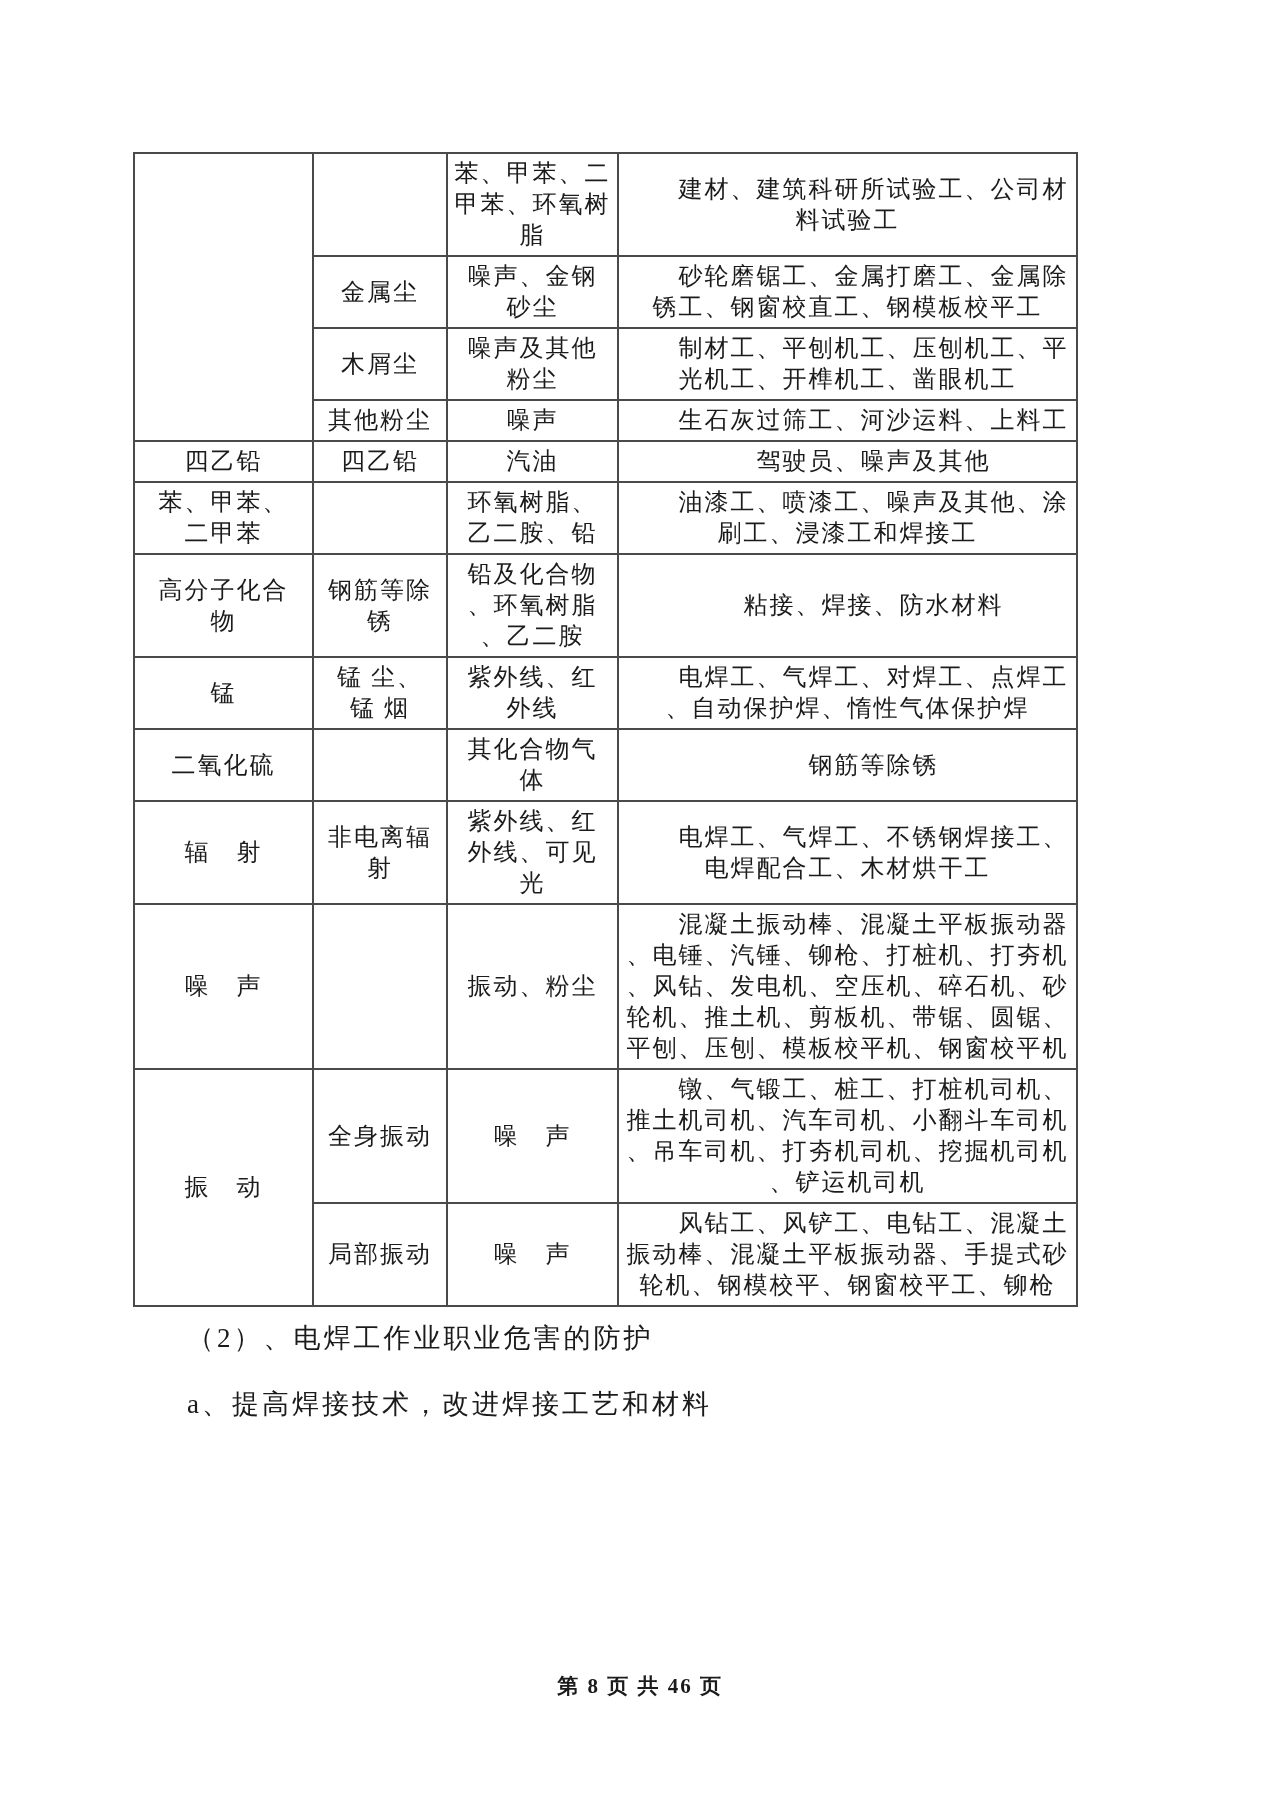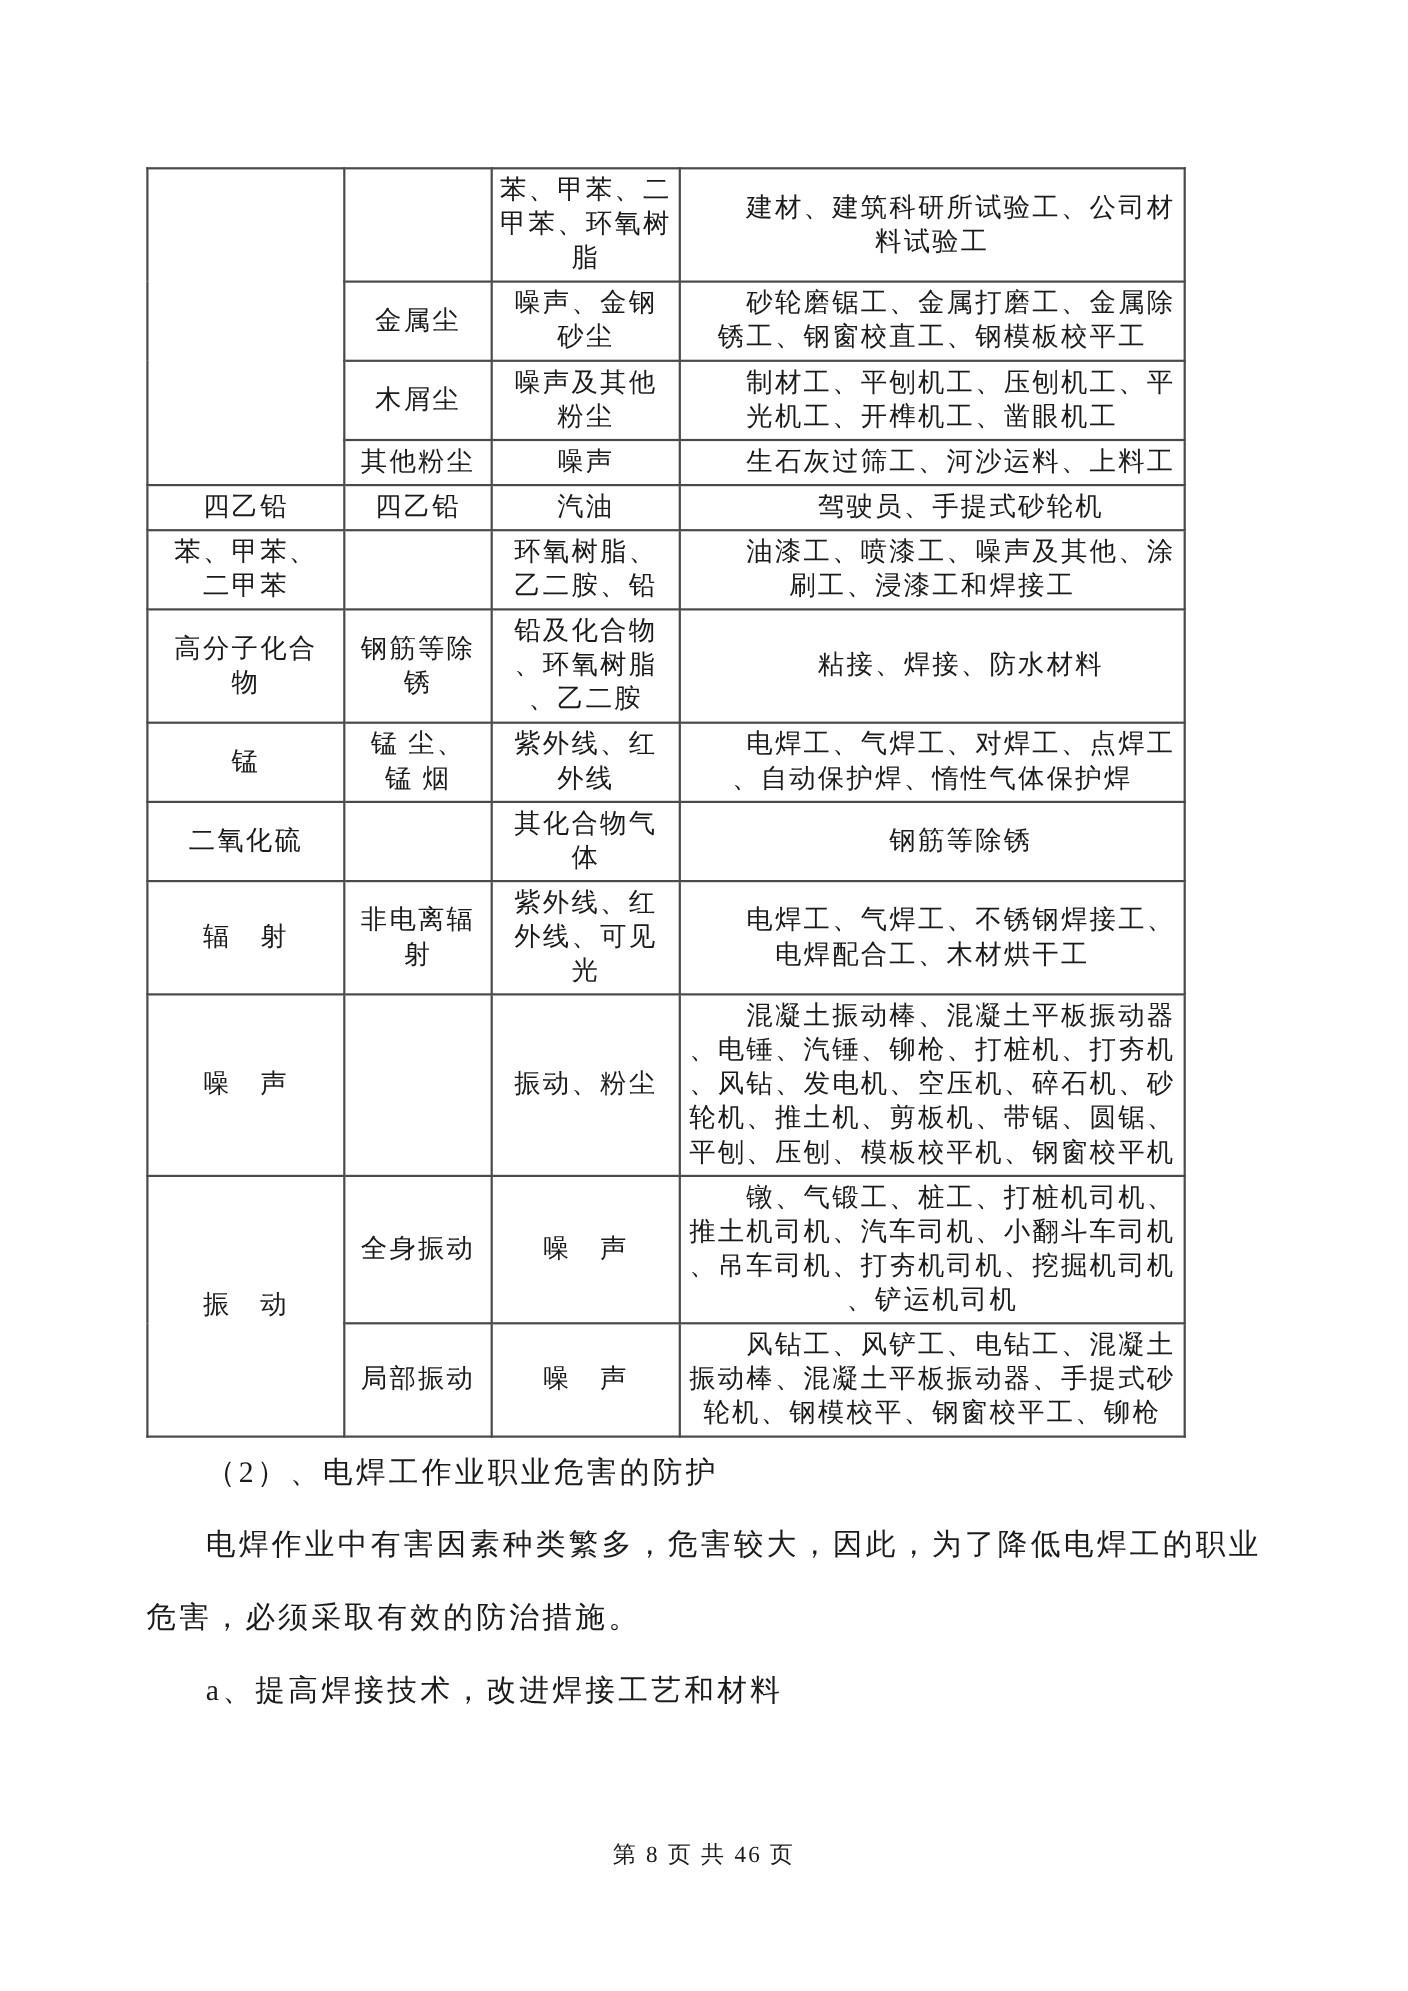--- a/index.html
+++ b/index.html
@@ -45,21 +45,21 @@
     text-indent: 2em;
     word-break: break-all;
     line-break: anywhere;
   }
 
   
   .footer {
     position: absolute; left: 0; right: 0; top: 1672px;
     text-align: center;
     font-size: 21px;
-    font-weight: normal;
+    font-weight: bold;
     letter-spacing: 2px;
   }
 </style>
 </head>
 <body>
 
 <div class="page">
 
   <table class="hazard">
     <colgroup>
@@ -91,21 +91,21 @@
         </tr>
         <tr>
           <td class="c1">其他粉尘</td>
           <td class="c2">噪声</td>
           <td class="c3">生石灰过筛工、河沙运料、上料工</td>
         </tr>
         <tr>
           <td class="c0">四乙铅</td>
           <td class="c1">四乙铅</td>
           <td class="c2">汽油</td>
-          <td class="c3">驾驶员、手提式砂轮机</td>
+          <td class="c3">驾驶员、噪声及其他</td>
         </tr>
         <tr>
           <td class="c0">苯、甲苯、
 二甲苯</td>
           <td class="c1"></td>
           <td class="c2">环氧树脂、
 乙二胺、铅</td>
           <td class="c3">油漆工、喷漆工、噪声及其他、涂刷工、浸漆工和焊接工</td>
         </tr>
         <tr>
@@ -156,19 +156,18 @@
         <tr>
           <td class="c1">局部振动</td>
           <td class="c2">噪　声</td>
           <td class="c3">风钻工、风铲工、电钻工、混凝土振动棒、混凝土平板振动器、手提式砂轮机、钢模校平、钢窗校平工、铆枪</td>
         </tr>
       </tbody>
   </table>
 
   <div class="body-text">
     <p>（2）、电焊工作业职业危害的防护</p>
-    <p>电焊作业中有害因素种类繁多，危害较大，因此，为了降低电焊工的职业危害，必须采取有效的防治措施。</p>
     <p>a、提高焊接技术，改进焊接工艺和材料</p>
   </div>
 
   <div class="footer">第 8 页 共 46 页</div>
 
 </div>
 
 </body></html>

